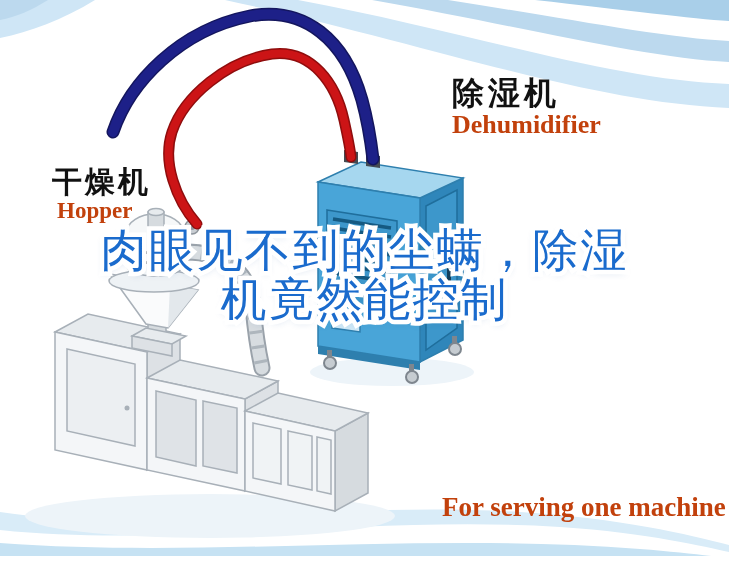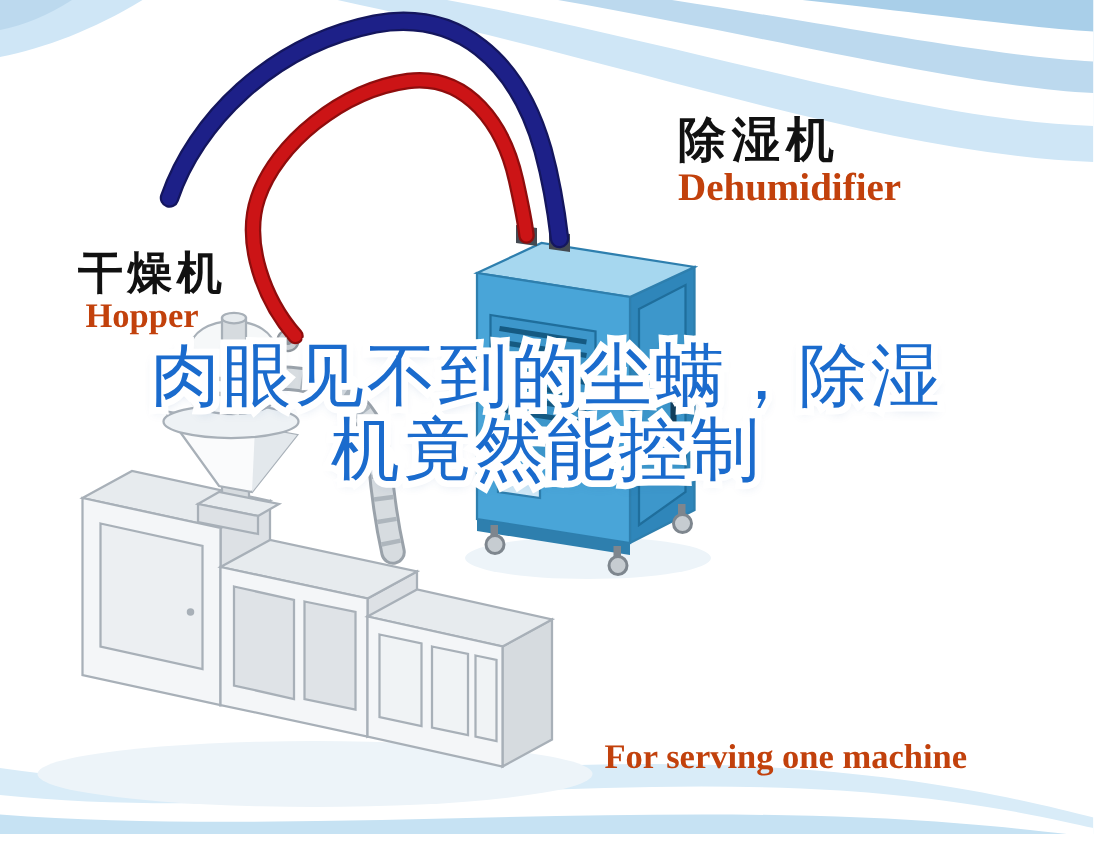--- a/index.html
+++ b/index.html
@@ -9,21 +9,21 @@
   }
   .stage svg{position:absolute;left:0;top:0;}
   .txt{position:absolute;color:#111;white-space:nowrap;}
   .cn{font-weight:bold;color:#111;}
   .en{font-family:"Liberation Serif","DejaVu Serif",serif;font-weight:bold;color:#c2410c;}
   #label-dehum-cn{left:452px;top:72px;font-size:32px;letter-spacing:4px;}
   #label-dehum-en{left:452px;top:110px;font-size:26px;}
   #label-dryer-cn{left:52px;top:162px;font-size:30px;letter-spacing:3px;}
   #label-dryer-en{left:57px;top:198px;font-size:23px;}
   #label-sys-cn{left:412px;top:452px;font-size:31px;letter-spacing:1px;}
-  #label-sys-en{left:403px;top:492px;font-size:23px;font-family:Liberation Serif, serif;}
+  #label-sys-en{left:442px;top:492px;font-size:27px;font-family:Liberation Serif, serif;}
   .headline{
     position:absolute;left:0;top:226px;width:729px;text-align:center;
     font-size:46px;font-weight:normal;line-height:1.07;letter-spacing:2px;
   }
   .headline .line{white-space:nowrap;}
   .hl-outline{
     color:#1a6bcd;
     -webkit-text-stroke:9px #ffffff;
     text-shadow:0 3px 7px rgba(40,90,160,.28);
   }

